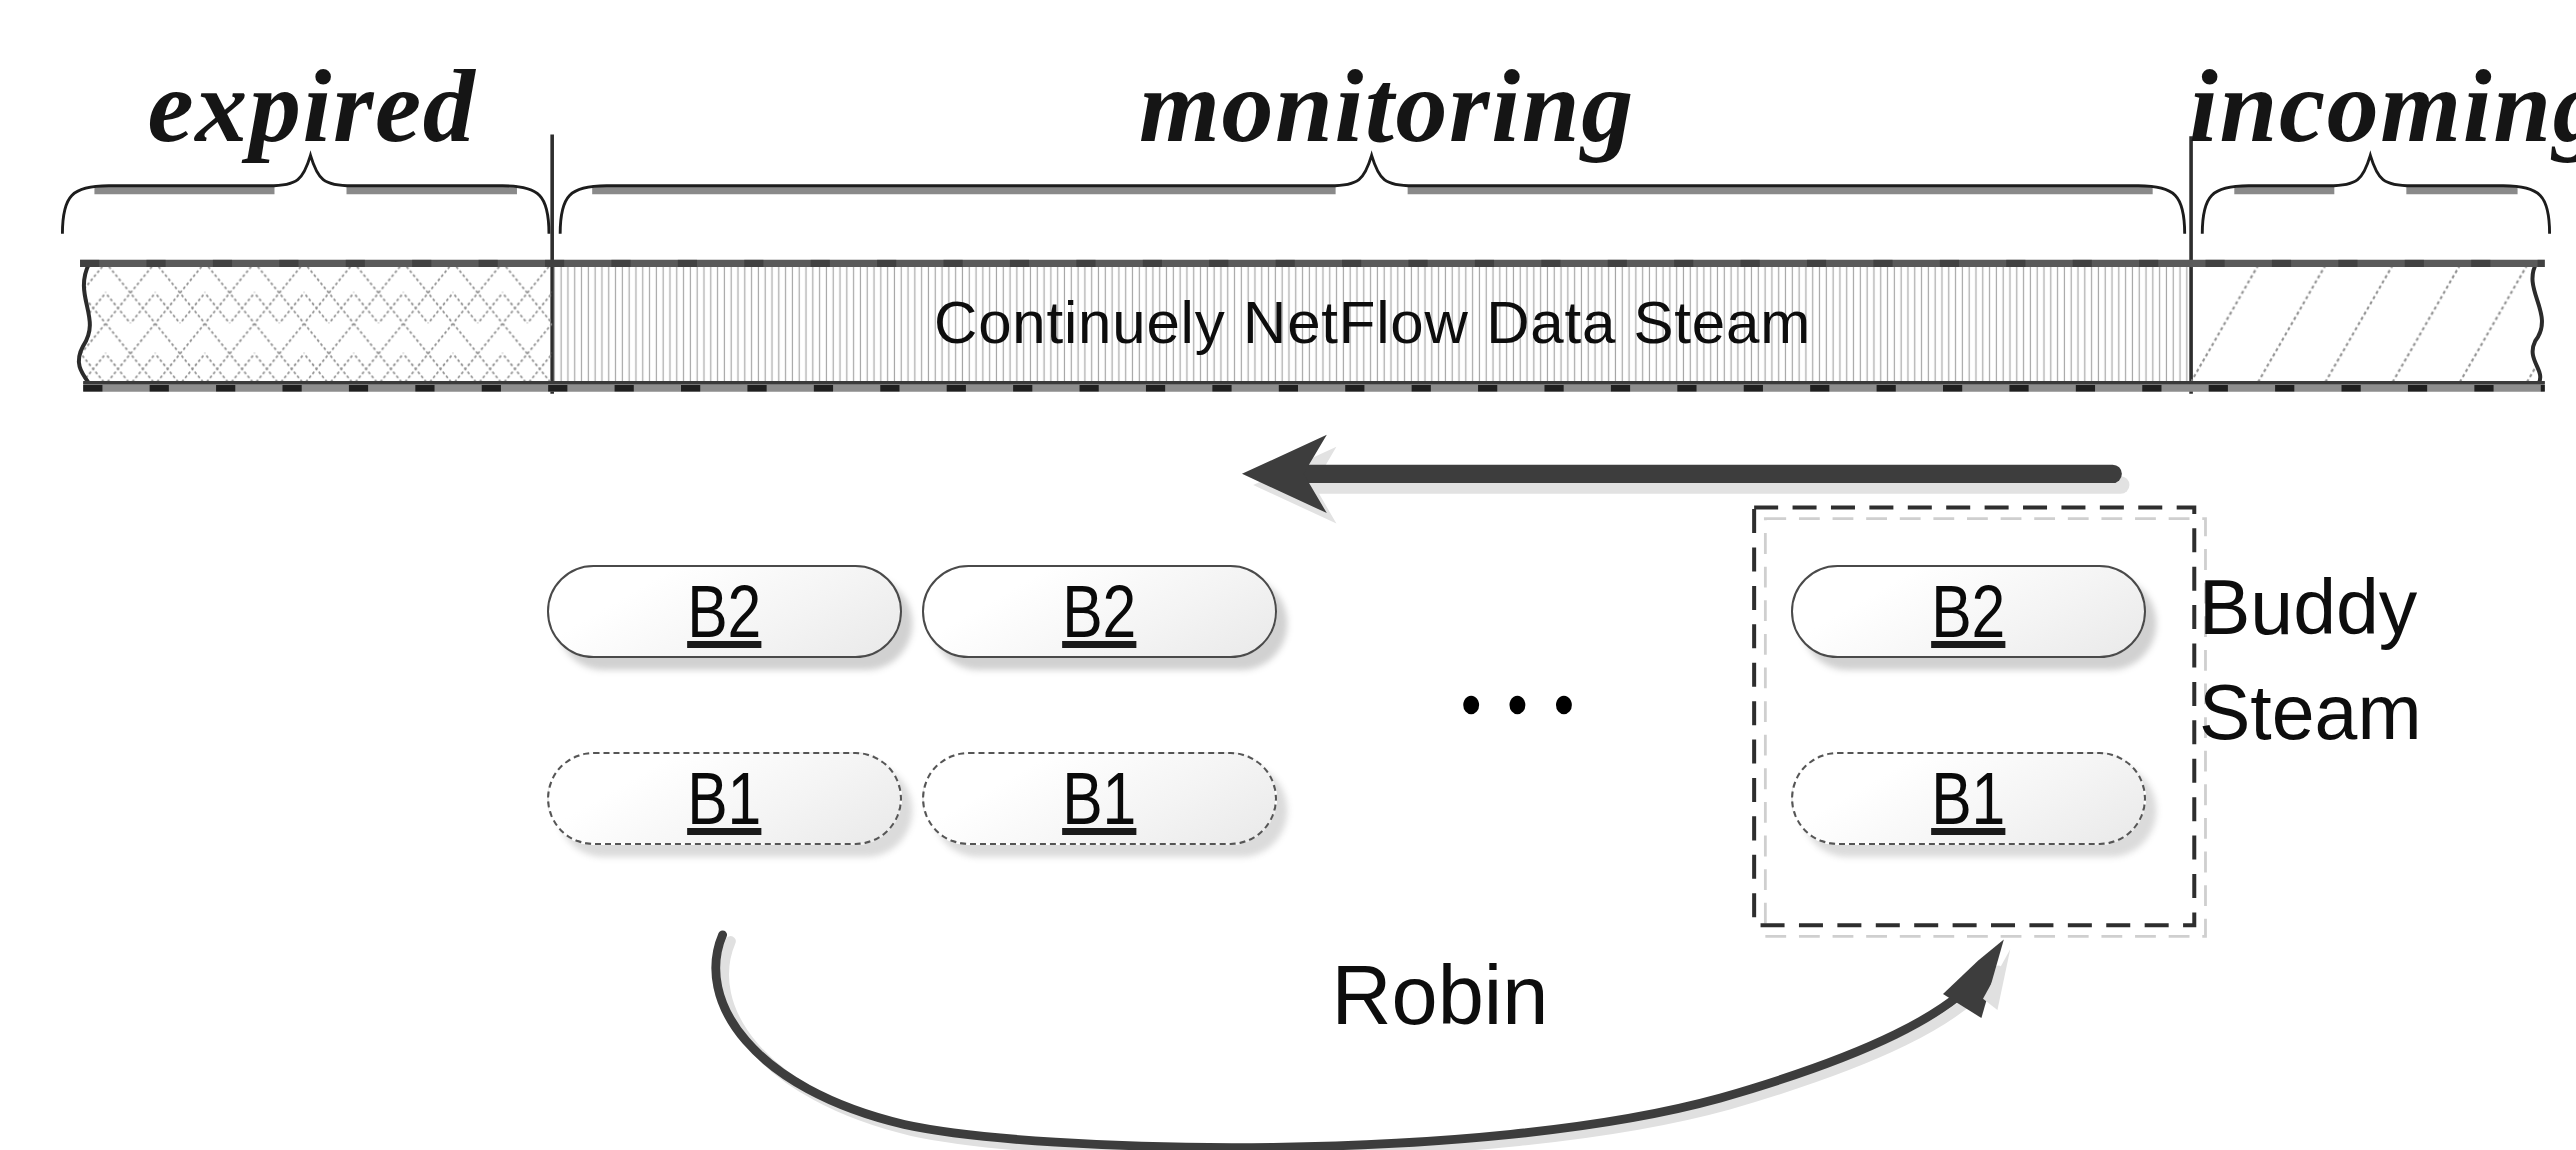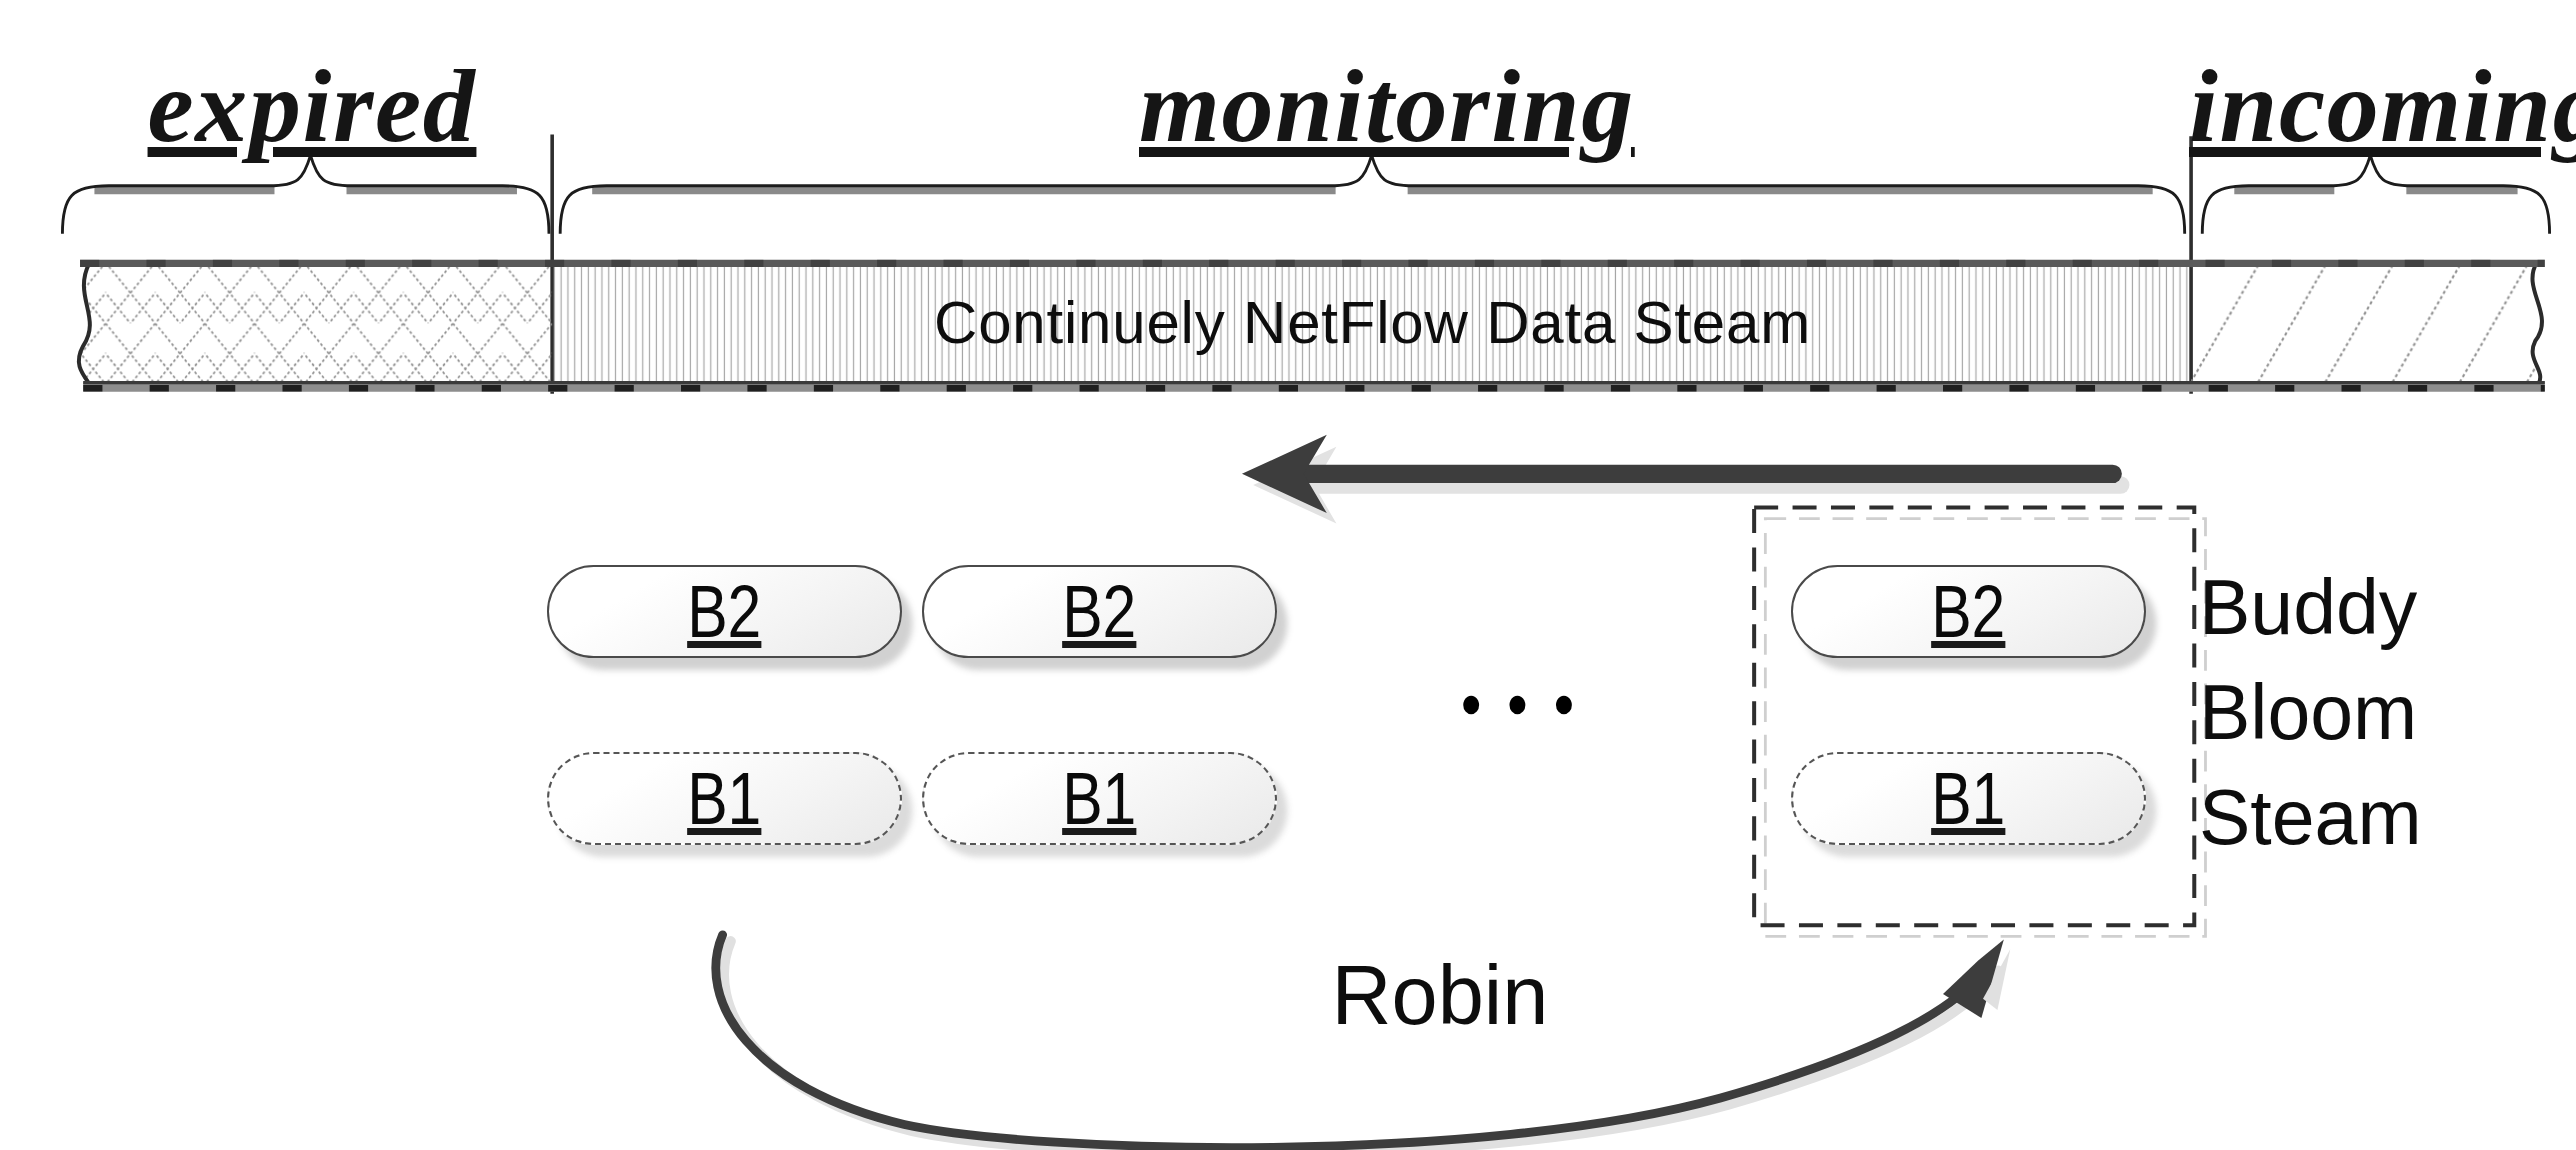--- a/index.html
+++ b/index.html
@@ -15,21 +15,20 @@
   .layer{position:absolute;left:0;top:0;width:2576px;height:1151px;}
 
   
   .zone-label{
     position:absolute;top:46px;height:120px;
     font-family:"Liberation Serif",serif;
     font-style:italic;font-weight:bold;
     font-size:104px;line-height:120px;
     text-align:center;color:#151515;
     letter-spacing:1.6px;
-    text-decoration:underline;
   }
   .zl-expired{left:136px;width:352px;}
   .zl-monitoring{left:1139px;width:480px;}
   .zl-incoming{left:2189px;width:368px;}
 
   
   .stream-label{
     position:absolute;left:560px;top:281px;width:1625px;height:83px;
     font-size:60px;line-height:83px;text-align:center;
     color:#0d0d0d;letter-spacing:0.8px;
@@ -170,21 +169,20 @@
 
   <div class="b-box b2 pos-c3 row-top">
     <span class="b-label">B2</span>
   </div>
   <div class="b-box b1 pos-c3 row-bottom">
     <span class="b-label">B1</span>
   </div>
 
   <div class="group-label">
     <span>Buddy</span>
-    <span>Bloom</span>
     <span>Steam</span>
   </div>
 
   <div class="rr-label">
     <span>Robin</span>
   </div>
 
 </div>
 
 

